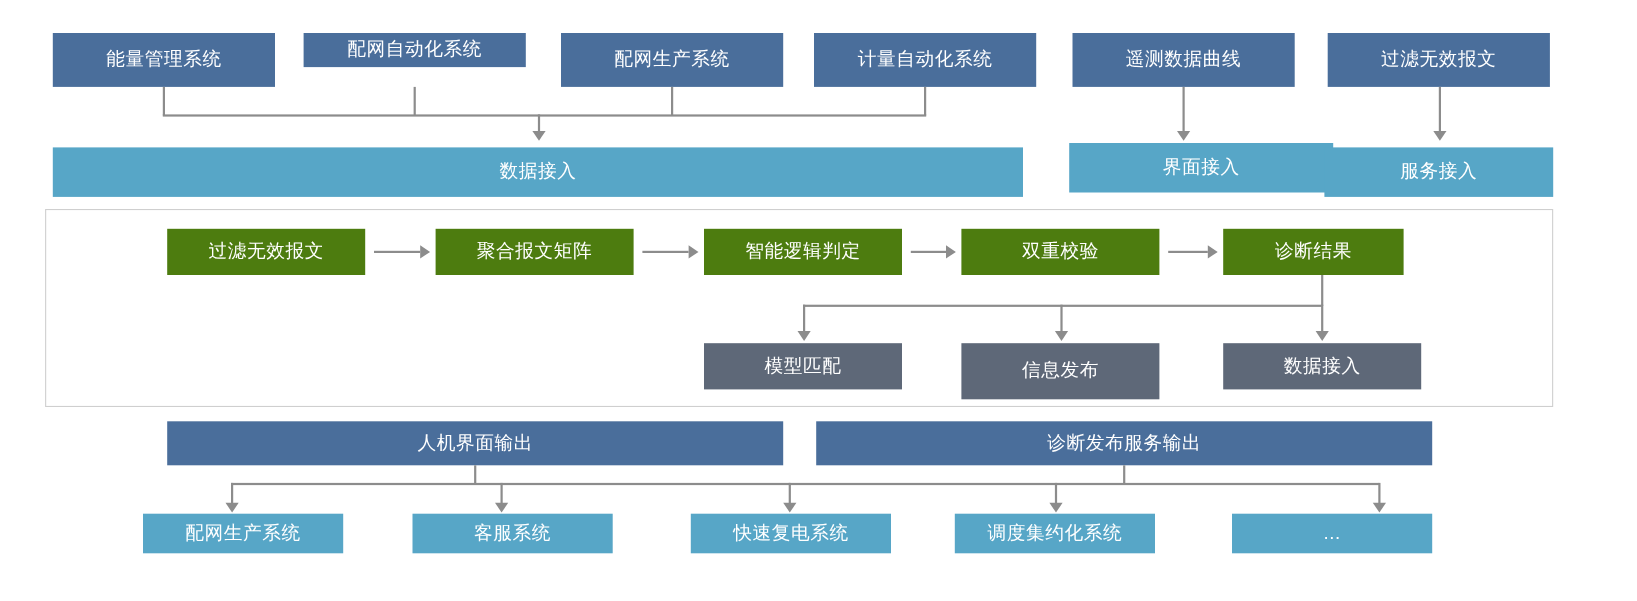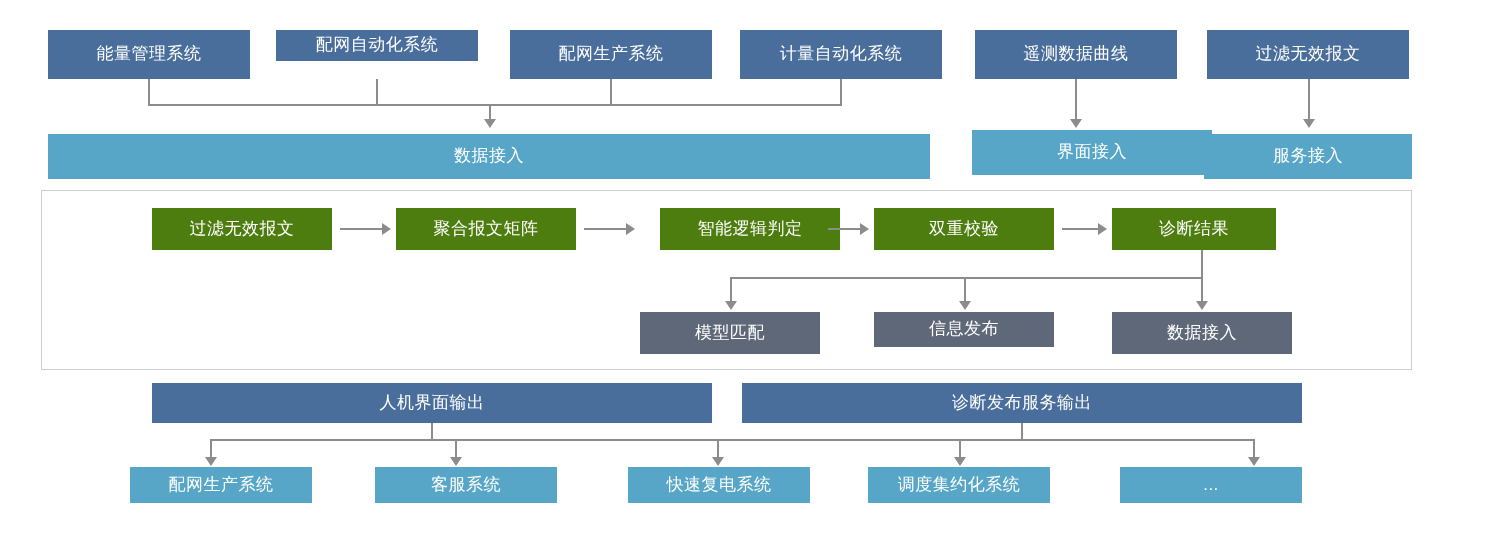--- a/index.html
+++ b/index.html
@@ -105,21 +105,21 @@
   </div>
 
   <div class="panel" style="left:41px;top:190px;width:1371px;height:180px;"></div>
 
   <div class="box proc" style="left:152px;top:208px;width:180px;height:42px;">
     <span>过滤无效报文</span>
   </div>
   <div class="box proc" style="left:396px;top:208px;width:180px;height:42px;">
     <span>聚合报文矩阵</span>
   </div>
-  <div class="box proc" style="left:640px;top:208px;width:180px;height:42px;margin-left:20px;">
+  <div class="box proc" style="left:640px;top:208px;width:180px;height:42px;">
     <span>智能逻辑判定</span>
   </div>
   <div class="box proc" style="left:874px;top:208px;width:180px;height:42px;">
     <span>双重校验</span>
   </div>
   <div class="box proc" style="left:1112px;top:208px;width:164px;height:42px;">
     <span>诊断结果</span>
   </div>
 
   <div class="hline" style="left:340px;top:228px;width:42px;"></div>
@@ -139,21 +139,21 @@
   <div class="vline" style="left:730px;top:277px;height:26px;"></div>
   <div class="arrow-down" style="left:725px;top:301px;"></div>
   <div class="vline" style="left:964px;top:277px;height:26px;"></div>
   <div class="arrow-down" style="left:959px;top:301px;"></div>
   <div class="vline" style="left:1201px;top:277px;height:26px;"></div>
   <div class="arrow-down" style="left:1196px;top:301px;"></div>
 
   <div class="box gray" style="left:640px;top:312px;width:180px;height:42px;">
     <span>模型匹配</span>
   </div>
-  <div class="box gray" style="left:874px;top:312px;width:180px;height:35px;">
+  <div class="box gray" style="left:874px;top:312px;width:180px;height:51px;">
     <span>信息发布</span>
   </div>
   <div class="box gray" style="left:1112px;top:312px;width:180px;height:42px;">
     <span>数据接入</span>
   </div>
 
   <div class="box src" style="left:152px;top:383px;width:560px;height:40px;">
     <span>人机界面输出</span>
   </div>
   <div class="box src" style="left:742px;top:383px;width:560px;height:40px;">

